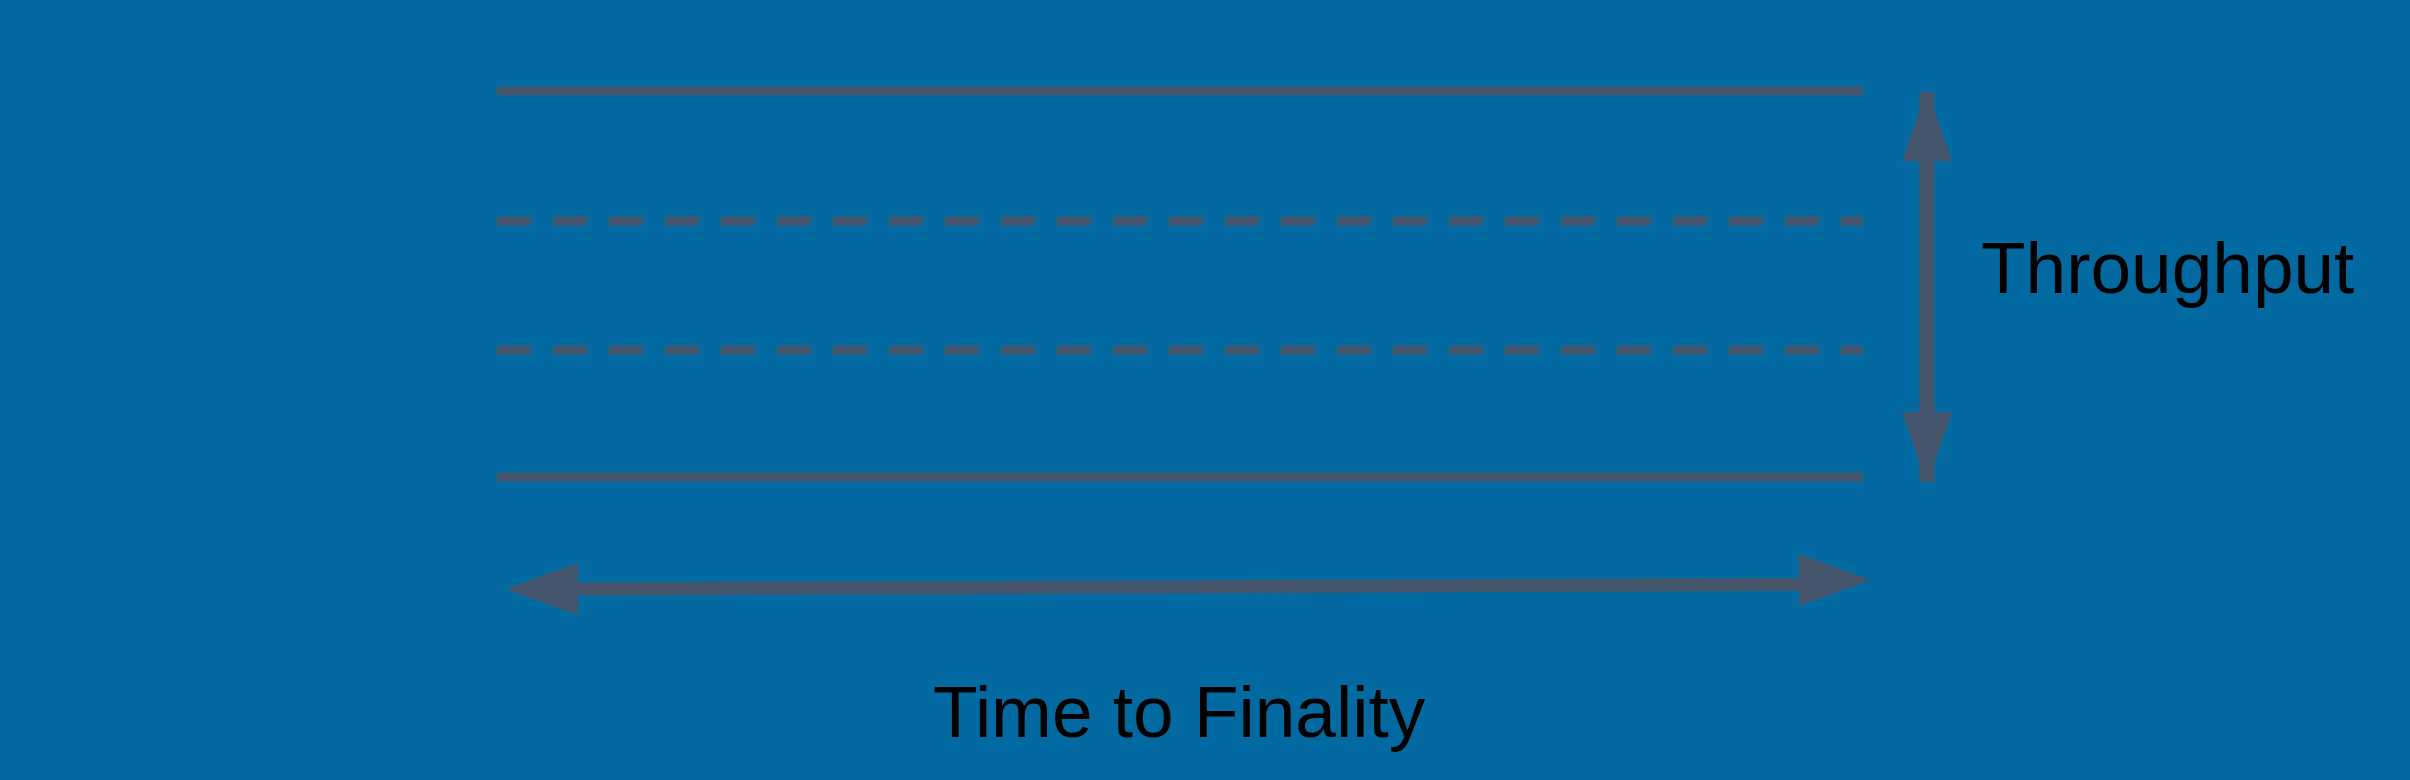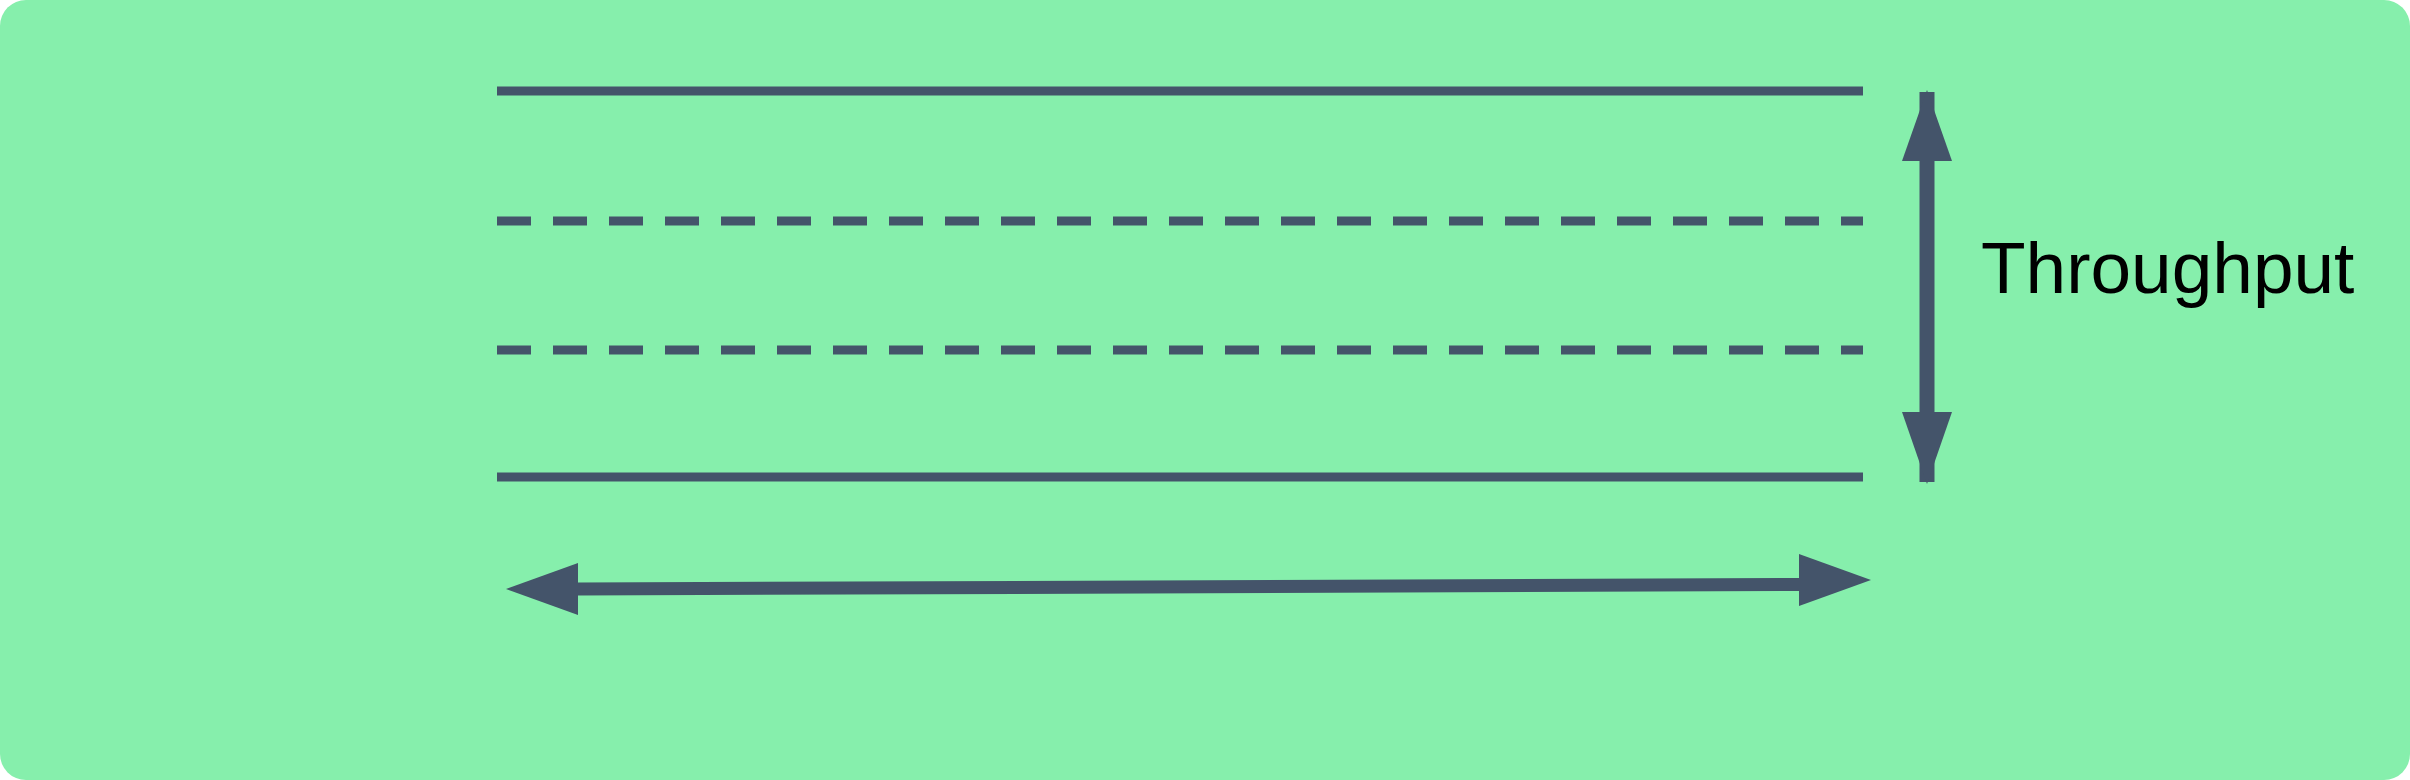--- a/index.html
+++ b/index.html
@@ -42,21 +42,21 @@
     top: 231px;
   }
   #label-time-to-finality {
     left: 933px;
     top: 675px;
   }
 </style>
 </head>
 <body>
 
-<div id="canvas" style="background: #86efac; border-radius: 26px;">
+<div id="canvas" style="background: #0369a1;">
 
   <svg id="diagram-svg" viewBox="0 0 2410 780" xmlns="http://www.w3.org/2000/svg">
 
     <g>
       <line x1="497" y1="91" x2="1863" y2="91" stroke="#44546A" stroke-width="9" stroke-linecap="butt"></line>
 
       <line x1="497" y1="221" x2="1863" y2="221" stroke="#44546A" stroke-width="9" stroke-linecap="butt" stroke-dasharray="34 22"></line>
 
       <line x1="497" y1="350" x2="1863" y2="350" stroke="#44546A" stroke-width="9" stroke-linecap="butt" stroke-dasharray="34 22"></line>
 
@@ -72,14 +72,15 @@
     <g>
       <polygon points="578,582.5 1800,578 1800,591 578,595.5" fill="#44546A"></polygon>
       <polygon points="506,589 578,563 578,615" fill="#44546A"></polygon>
       <polygon points="1871,580 1799,554 1799,606" fill="#44546A"></polygon>
     </g>
 
   </svg>
 
   <div class="diagram-label" id="label-throughput" style="color: rgb(0, 0, 0);">Throughput</div>
 
+  <div class="diagram-label" id="label-time-to-finality" style="color: rgb(0, 0, 0);">Time to Finality</div>
 
 </div>
 
 </body></html>

